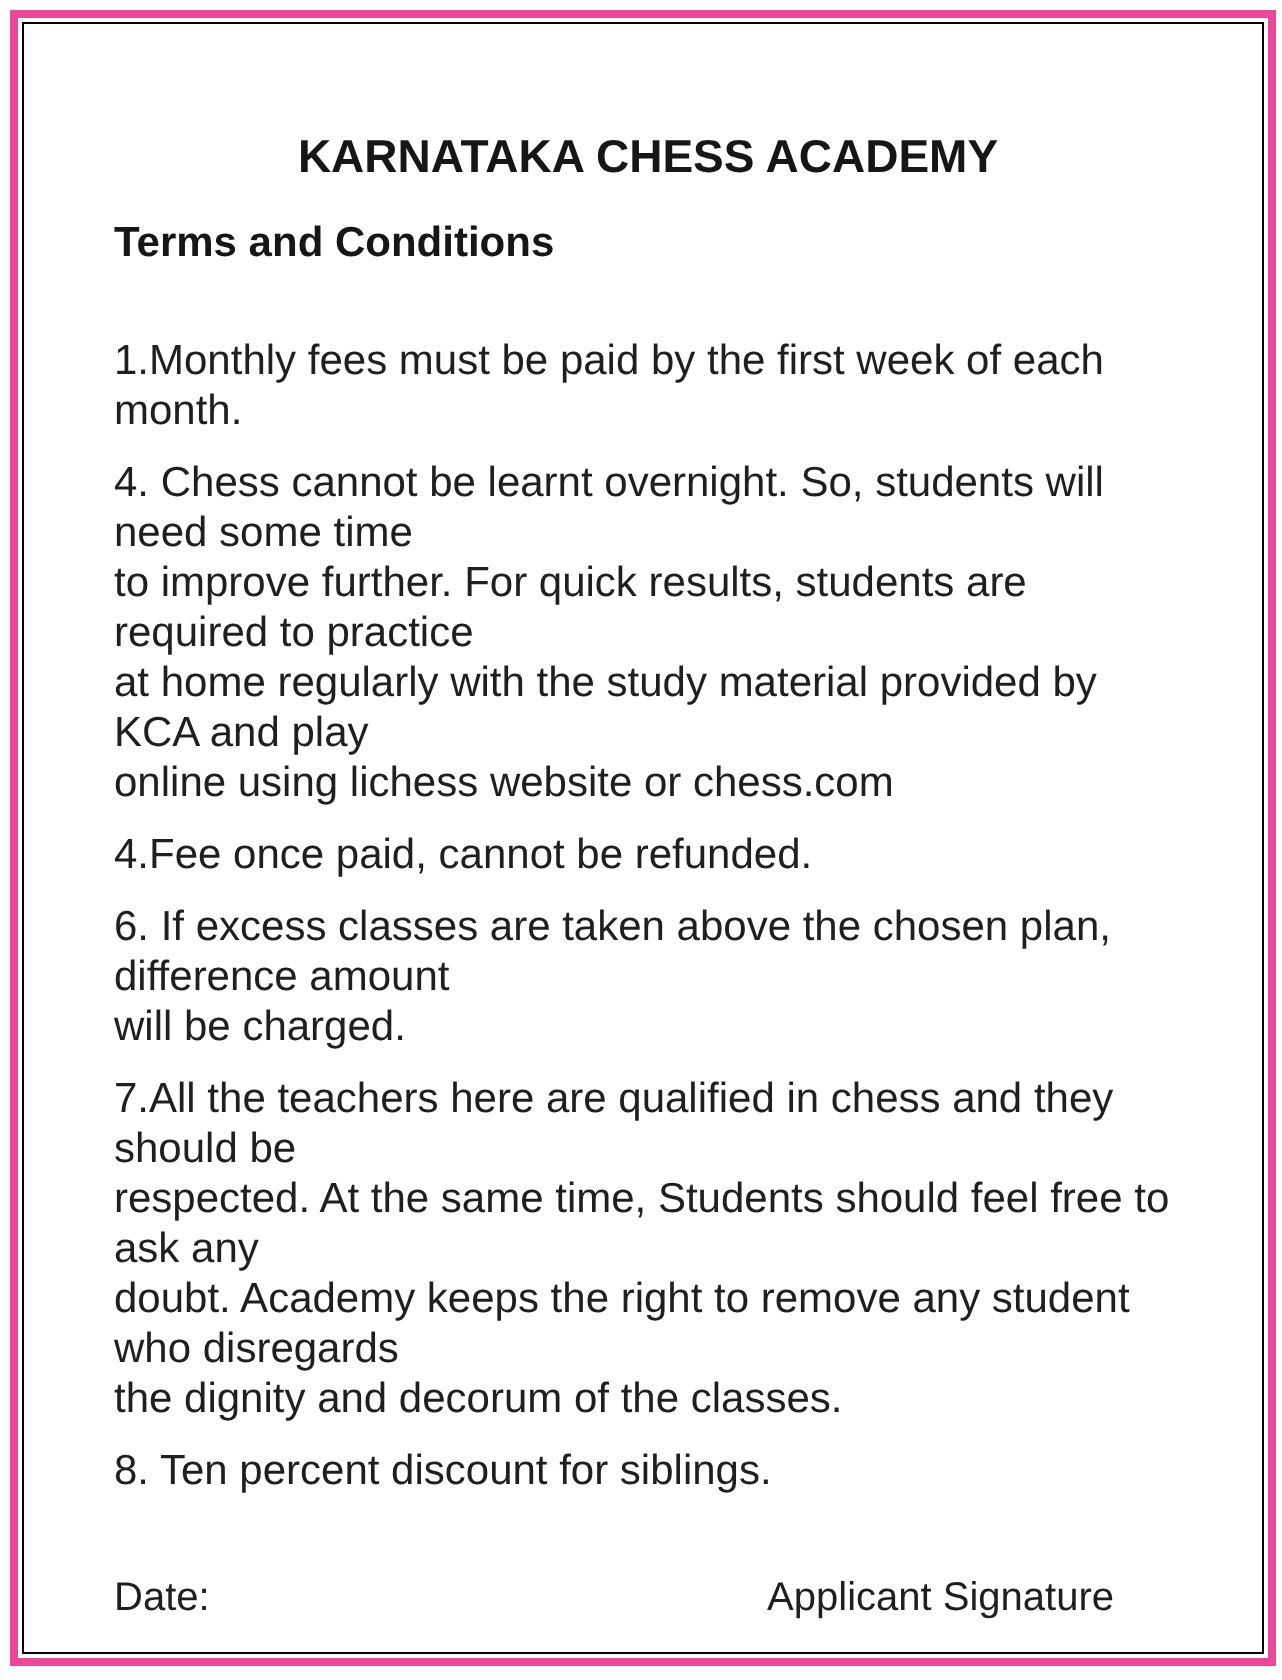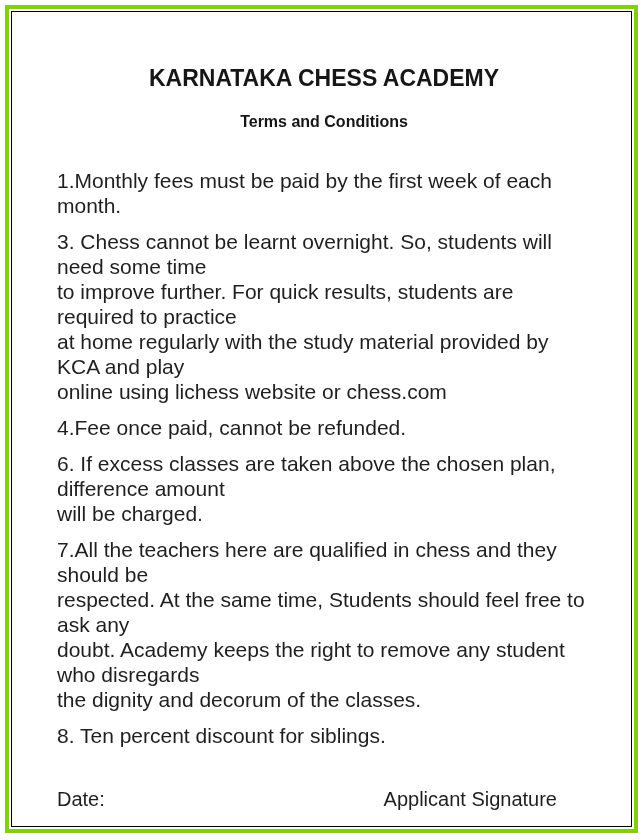--- a/index.html
+++ b/index.html
@@ -19,21 +19,21 @@
     width: 641px;
     height: 840px;
     background: #ffffff;
   }
   .frame-outer {
     position: absolute;
     top: 5px;
     left: 5px;
     right: 3px;
     bottom: 7px;
-    border: 4px solid #84cc16;
+    border: 4px solid #ec4899;
     padding: 2px;
     box-sizing: border-box;
   }
   .frame-inner {
     width: 100%;
     height: 100%;
     box-sizing: border-box;
     border: 1.5px solid #000000;
     padding: 52px 40px 0 45px;
     overflow: hidden;
@@ -42,24 +42,23 @@
     margin: 0;
     font-size: 23px;
     font-weight: bold;
     line-height: 28px;
     text-align: center;
     color: #161616;
     letter-spacing: 0px;
   }
   .doc-subtitle {
     margin: 18px 0 0 0;
-    font-size: 16px;
+    font-size: 21px;
     font-weight: bold;
     line-height: 24px;
-    text-align: center;
     color: #161616;
   }
   .terms {
     margin-top: 34px;
   }
   .terms p {
     margin: 0 0 11px 0;
     font-size: 21px;
     line-height: 25px;
     white-space: pre-line;
@@ -82,21 +81,21 @@
 <div class="page">
   <div class="frame-outer">
     <div class="frame-inner">
 
       <h1 class="doc-title">KARNATAKA CHESS ACADEMY</h1>
 
       <h2 class="doc-subtitle">Terms and Conditions</h2>
 
       <div class="terms">
         <p>1.Monthly fees must be paid by the first week of each month.</p>
-        <p>3. Chess cannot be learnt overnight. So, students will need some time
+        <p>4. Chess cannot be learnt overnight. So, students will need some time
 to improve further. For quick results, students are required to practice
 at home regularly with the study material provided by KCA and play
 online using lichess website or chess.com</p>
         <p>4.Fee once paid, cannot be refunded.</p>
         <p>6. If excess classes are taken above the chosen plan, difference amount
 will be charged.</p>
         <p>7.All the teachers here are qualified in chess and they should be
 respected. At the same time, Students should feel free to ask any
 doubt. Academy keeps the right to remove any student who disregards
 the dignity and decorum of the classes.</p>

